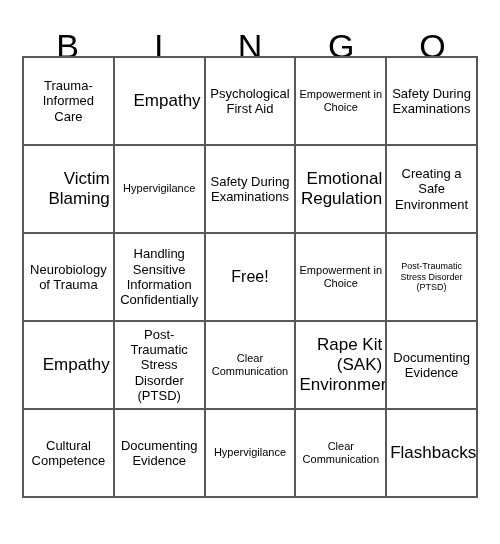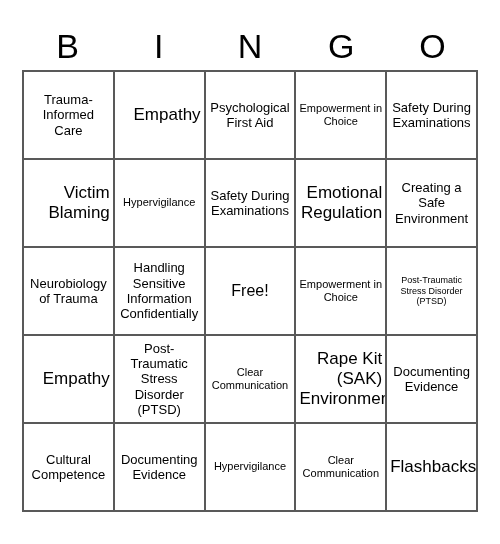--- a/index.html
+++ b/index.html
@@ -36,21 +36,21 @@
     justify-content: center;
     font-size: 34px;
     line-height: 1;
     font-weight: 400;
     letter-spacing: 0px;
     color: #000000;
   }
   .grid {
     position: absolute;
     left: 22px;
-    top: 70px;
+    top: 56px;
     width: 456px;
     height: 442px;
     box-sizing: border-box;
     border-top: 2px solid #595959;
     border-left: 2px solid #595959;
     display: grid;
     grid-template-columns: repeat(5, 1fr);
     grid-template-rows: repeat(5, 1fr);
     background: #ffffff;
   }

